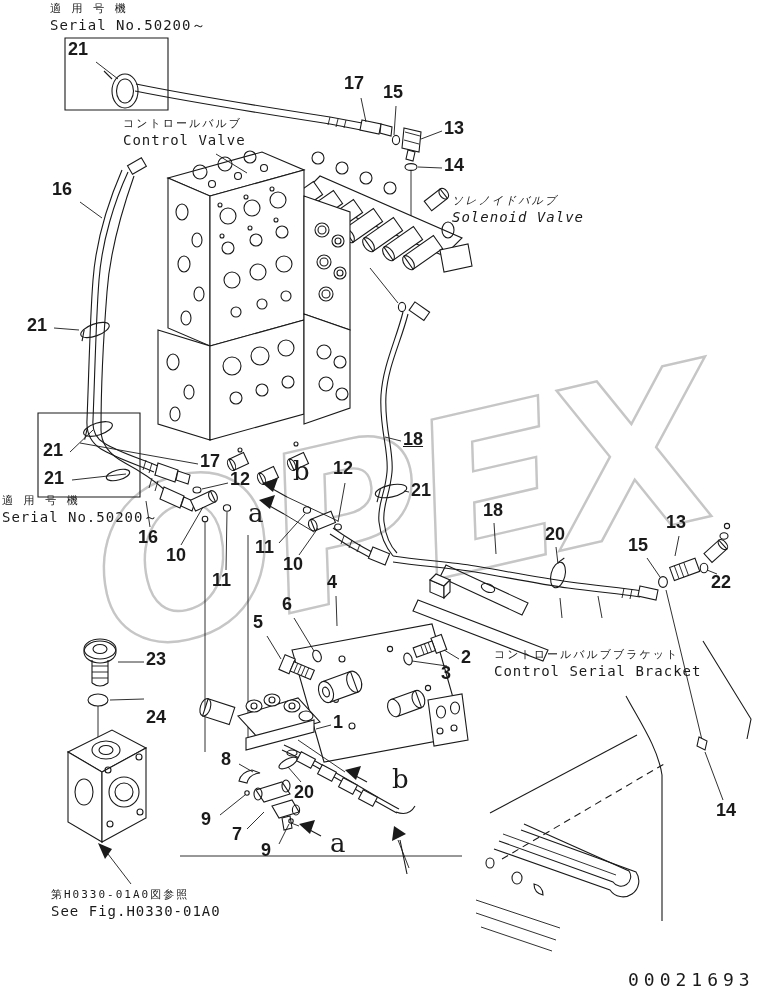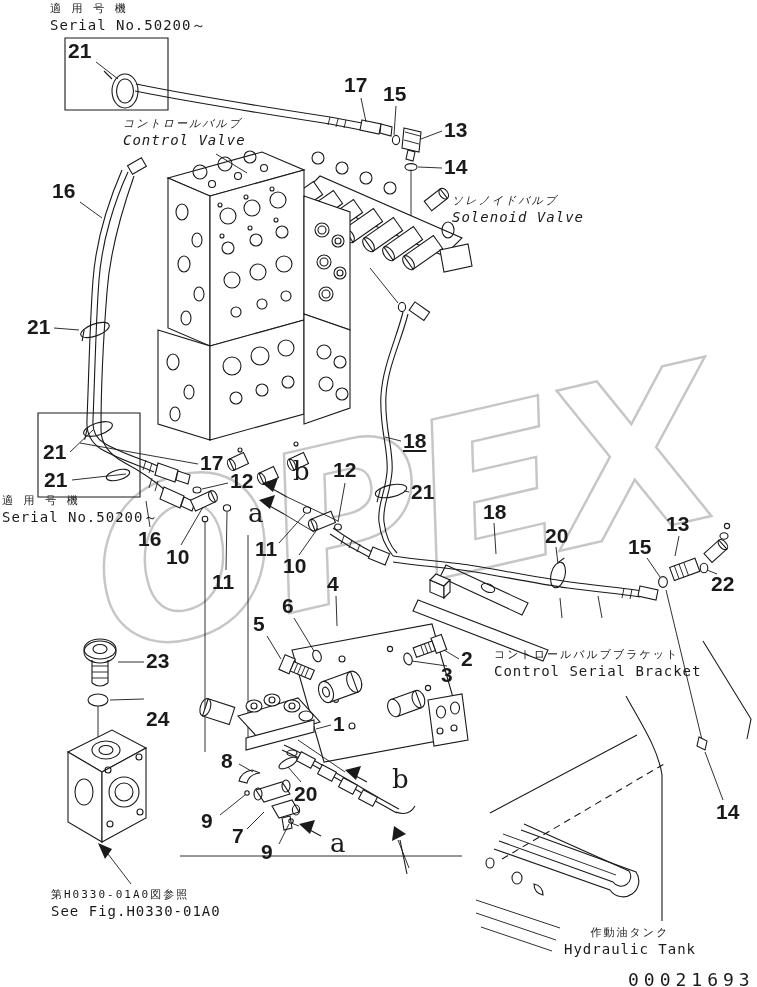--- a/index.html
+++ b/index.html
@@ -7,21 +7,21 @@
          font-family:"DejaVu Sans Mono",monospace;color:#1a1a1a;}
   svg.art{position:absolute;left:0;top:0;}
   svg.art *{vector-effect:non-scaling-stroke;}
   .ln{fill:none;stroke:#1a1a1a;stroke-width:1.1;}
   .w{fill:#ffffff;stroke:#1a1a1a;stroke-width:1.1;}
   .thin{fill:none;stroke:#1a1a1a;stroke-width:0.9;}
   .blk{fill:#1a1a1a;stroke:none;}
   .wm{fill:none;stroke:#c6c6c6;stroke-width:2.4;font-family:"DejaVu Sans",sans-serif;
       font-weight:bold;font-style:italic;letter-spacing:-6px;}
   .callout{position:absolute;font-family:"Liberation Sans","DejaVu Sans",sans-serif;
-           font-weight:bold;font-size:21px;line-height:1;white-space:nowrap;}
+           font-weight:bold;font-size:18px;line-height:1;white-space:nowrap;}
   .letter{position:absolute;font-family:"DejaVu Serif",serif;font-size:26px;
           font-weight:400;line-height:1;}
   .note{position:absolute;white-space:nowrap;}
   .note .jp{font-size:11px;letter-spacing:2px;line-height:1.3;}
   .note .en{font-size:14px;letter-spacing:1px;line-height:1.3;}
   .note.center{text-align:center;}
   .drawno{position:absolute;font-size:18px;letter-spacing:5px;}
 </style>
 </head>
 <body>
@@ -512,45 +512,41 @@
       <span class="letter" style="left: 248px; top: 500px;">a</span>
       <span class="letter" style="left: 392px; top: 766px;">b</span>
       <span class="letter" style="left: 330px; top: 830px;">a</span>
     </div>
 
   <div class="note" style="left:50px;top:2px;">
     <div class="jp">適 用 号 機</div>
     <div class="en">Serial No.50200～</div>
   </div>
 
-  <div class="note" style="left:123px;top:117px;font-style:italic;">
+  <div class="note" style="left:123px;top:117px;">
     <div class="jp">コントロールバルブ</div>
     <div class="en">Control Valve</div>
   </div>
 
   <div class="note" style="left:452px;top:194px;font-style:italic;">
     <div class="jp">ソレノイドバルブ</div>
     <div class="en">Solenoid Valve</div>
   </div>
 
   <div class="note" style="left:2px;top:494px;">
     <div class="jp">適 用 号 機</div>
     <div class="en">Serial No.50200～</div>
   </div>
 
   <div class="note" style="left:494px;top:648px;">
     <div class="jp">コントロールバルブブラケット</div>
     <div class="en">Control Serial Bracket</div>
   </div>
 
 
-  <div class="note center" style="left:560px;top:926px;width:140px;">
-    <div class="jp">作動油タンク</div>
-    <div class="en">Hydraulic Tank</div>
-  </div>
 
   <div class="note" style="left:51px;top:888px;">
     <div class="jp">第H0330-01A0図参照</div>
     <div class="en">See Fig.H0330-01A0</div>
   </div>
 
   <div class="drawno" style="left:628px;top:969px;">00021693</div>
 </div>
 
 </body></html>

